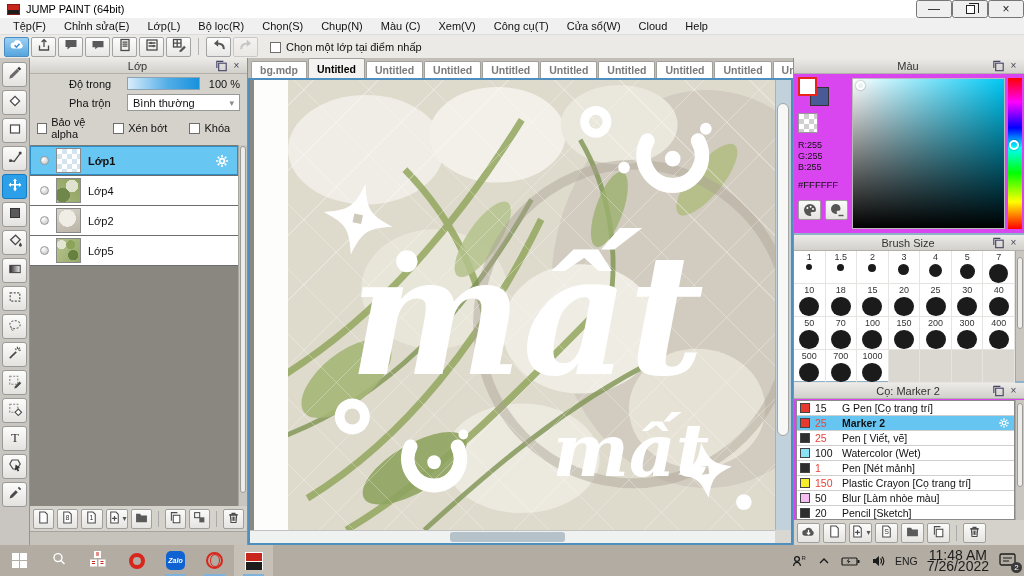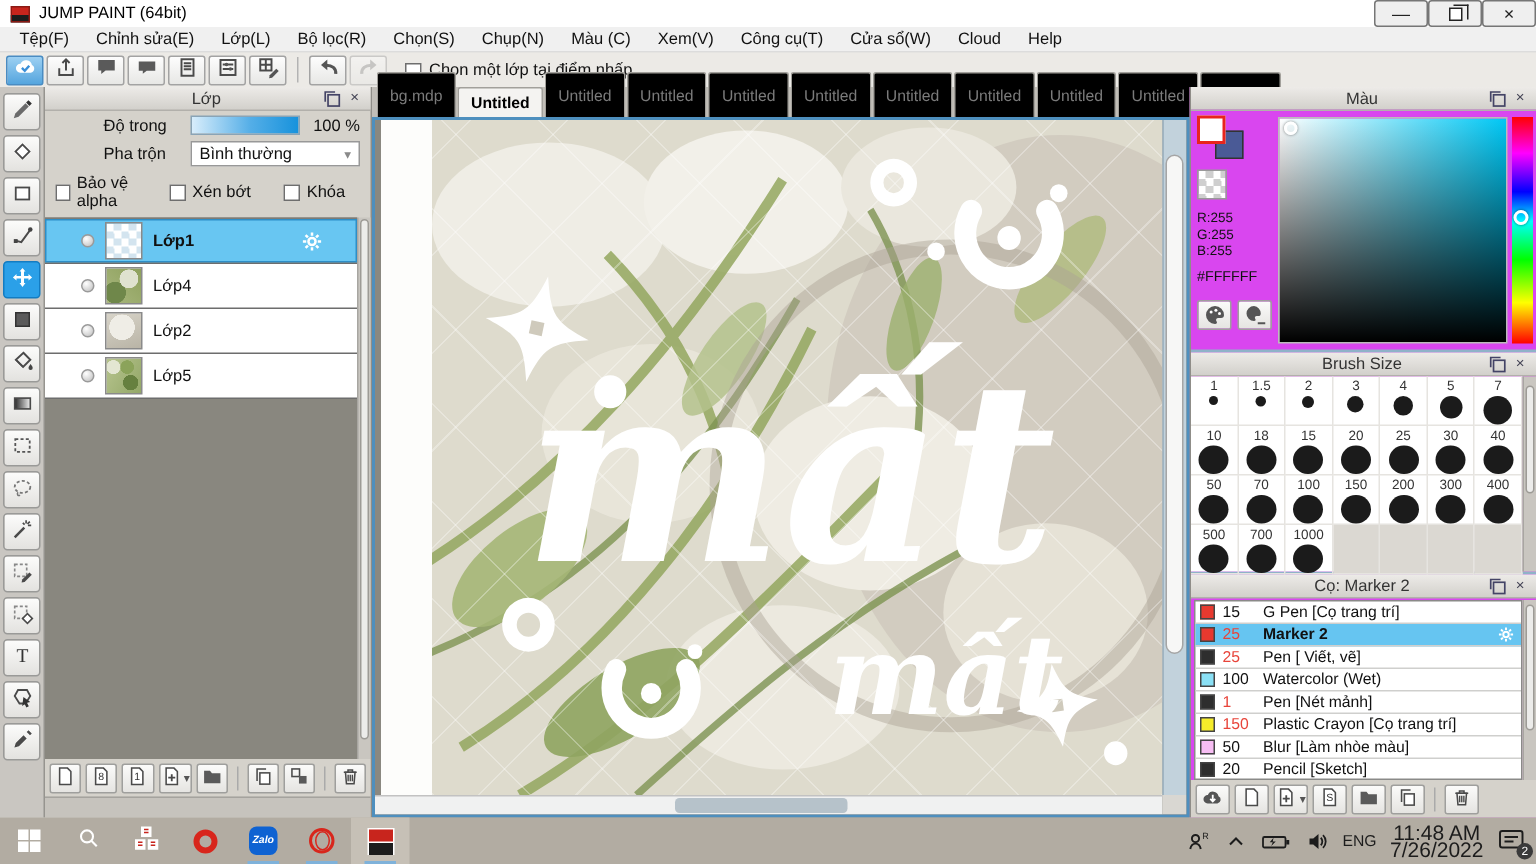--- a/index.html
+++ b/index.html
@@ -57,38 +57,38 @@
   .lp-row{display:flex;align-items:center;gap:6px;padding:3px 7px 1px;}
   .lp-label{width:52px;flex:none;margin-left:32px;}
   .slider{flex:1;height:13px;border:1px solid #8aa4b6;background:linear-gradient(90deg,#d8edfb,#54aee7 55%,#1792dc);}
   .lp-val{width:34px;text-align:right;flex:none;}
   .dropdown{flex:1;height:17px;background:#fff;border:1px solid #989898;display:flex;align-items:center;justify-content:space-between;padding:0 5px;}
   .dd-arrow{color:#8a8a8a;font-size:9px;}
   .lp-checks{display:flex;align-items:center;padding:4px 7px 5px;gap:4px;}
   .chk{display:flex;align-items:center;gap:4px;flex:1;}
   .layer-zone{flex:1;display:flex;min-height:0;}
   .layer-list{flex:1;background:#89877f;border-top:1px solid #7d7b76;display:flex;flex-direction:column;}
-  .layer-row{height:30px;background:#fff;border-bottom:1px solid #6d6d6d;display:flex;align-items:center;gap:7px;padding:0 19px;flex:none;}
+  .layer-row{height:30px;background:#fff;border-bottom:1px solid #6d6d6d;display:flex;align-items:center;gap:7px;padding:0 5px;flex:none;}
   .layer-row.selected{background:#68c6f2;box-shadow:inset 0 0 0 1px #2d8ec7;}
   .vis-dot{width:9px;height:9px;border-radius:50%;border:1px solid #9a9a9a;background:radial-gradient(circle at 35% 30%,#fff,#bdbdbd);margin-left:5px;flex:none;}
   .l-thumb{width:25px;height:25px;border:1px solid #8a8a8a;flex:none;background:#fff;}
   .thumb-checker{background:conic-gradient(#d3e4ef 25%,#fff 0 50%,#d3e4ef 0 75%,#fff 0) 0 0/10px 10px;}
   .thumb-foliage-a{background:radial-gradient(circle at 30% 30%,#e8e9da 0 25%,transparent 26%),radial-gradient(circle at 75% 60%,#7e9452 0 30%,transparent 31%),linear-gradient(135deg,#c4cda3,#93a562);}
   .thumb-foliage-b{background:radial-gradient(circle at 65% 30%,#dfe2cf 0 28%,transparent 29%),radial-gradient(circle at 25% 70%,#6f874a 0 30%,transparent 31%),linear-gradient(45deg,#a9b77e,#8da05c);}
   .thumb-petal{background:radial-gradient(circle at 45% 40%,#efede6 0 45%,transparent 46%),linear-gradient(160deg,#d8d4c9,#b9b4a6);}
   .thumb-foliage-c{background:radial-gradient(circle at 20% 25%,#e3e6d2 0 18%,transparent 19%),radial-gradient(circle at 70% 70%,#66803f 0 22%,transparent 23%),radial-gradient(circle at 60% 25%,#8ba35a 0 20%,transparent 21%),linear-gradient(120deg,#b7c48e,#93a768);}
   .layer-name{flex:1;}
   .layer-row.selected .layer-name{font-weight:bold;}
   .gear-wrap{width:18px;height:18px;margin-right:2px;flex:none;}
 
   
   .canvas-area{flex:1;display:flex;flex-direction:column;min-width:0;background:#a29f99;}
   .tabbar{height:20px;background:#c1beb8;display:flex;align-items:flex-end;padding-left:3px;gap:1px;flex:none;}
-  .tab{height:30px;padding:0 8px;border:1px solid #a2a09b;border-bottom:none;border-radius:2px 2px 0 0;background:#000000;
-       color:#7b7b7b;display:flex;align-items:center;font-size:10.5px;white-space:nowrap;}
+  .tab{height:17px;padding:0 8px;border:1px solid #a2a09b;border-bottom:none;border-radius:2px 2px 0 0;background:#ffffff;
+       color:#7b7b7b;display:flex;align-items:center;font-size:10.5px;white-space:nowrap;font-weight:bold;}
   .tab.active{background:#f4f3f1;color:#000;font-weight:bold;height:20px;}
   .canvas-window{flex:1;position:relative;border:2px solid #4e8fbe;background:#8a8880;overflow:hidden;min-height:0;}
   .canvas-white{position:absolute;left:4px;top:0;bottom:13px;width:34px;background:#fdfdfb;}
   .photo{position:absolute;left:38px;top:0;right:16px;bottom:13px;overflow:hidden;}
   .photo svg{display:block;width:100%;height:100%;}
   .lattice{position:absolute;inset:0;background:
      repeating-linear-gradient(45deg,rgba(255,255,255,.30) 0 1px,transparent 1px 46px),
      repeating-linear-gradient(-45deg,rgba(255,255,255,.30) 0 1px,transparent 1px 46px);pointer-events:none;}
   .vscroll{position:absolute;right:0;top:0;bottom:13px;width:16px;background:#c2d2dc;border-left:1px solid #9fb4c2;}
   .vthumb{position:absolute;left:1px;right:2px;top:5%;height:74%;background:#f7f7f6;border:1px solid #a5a5a5;border-radius:7px;}

